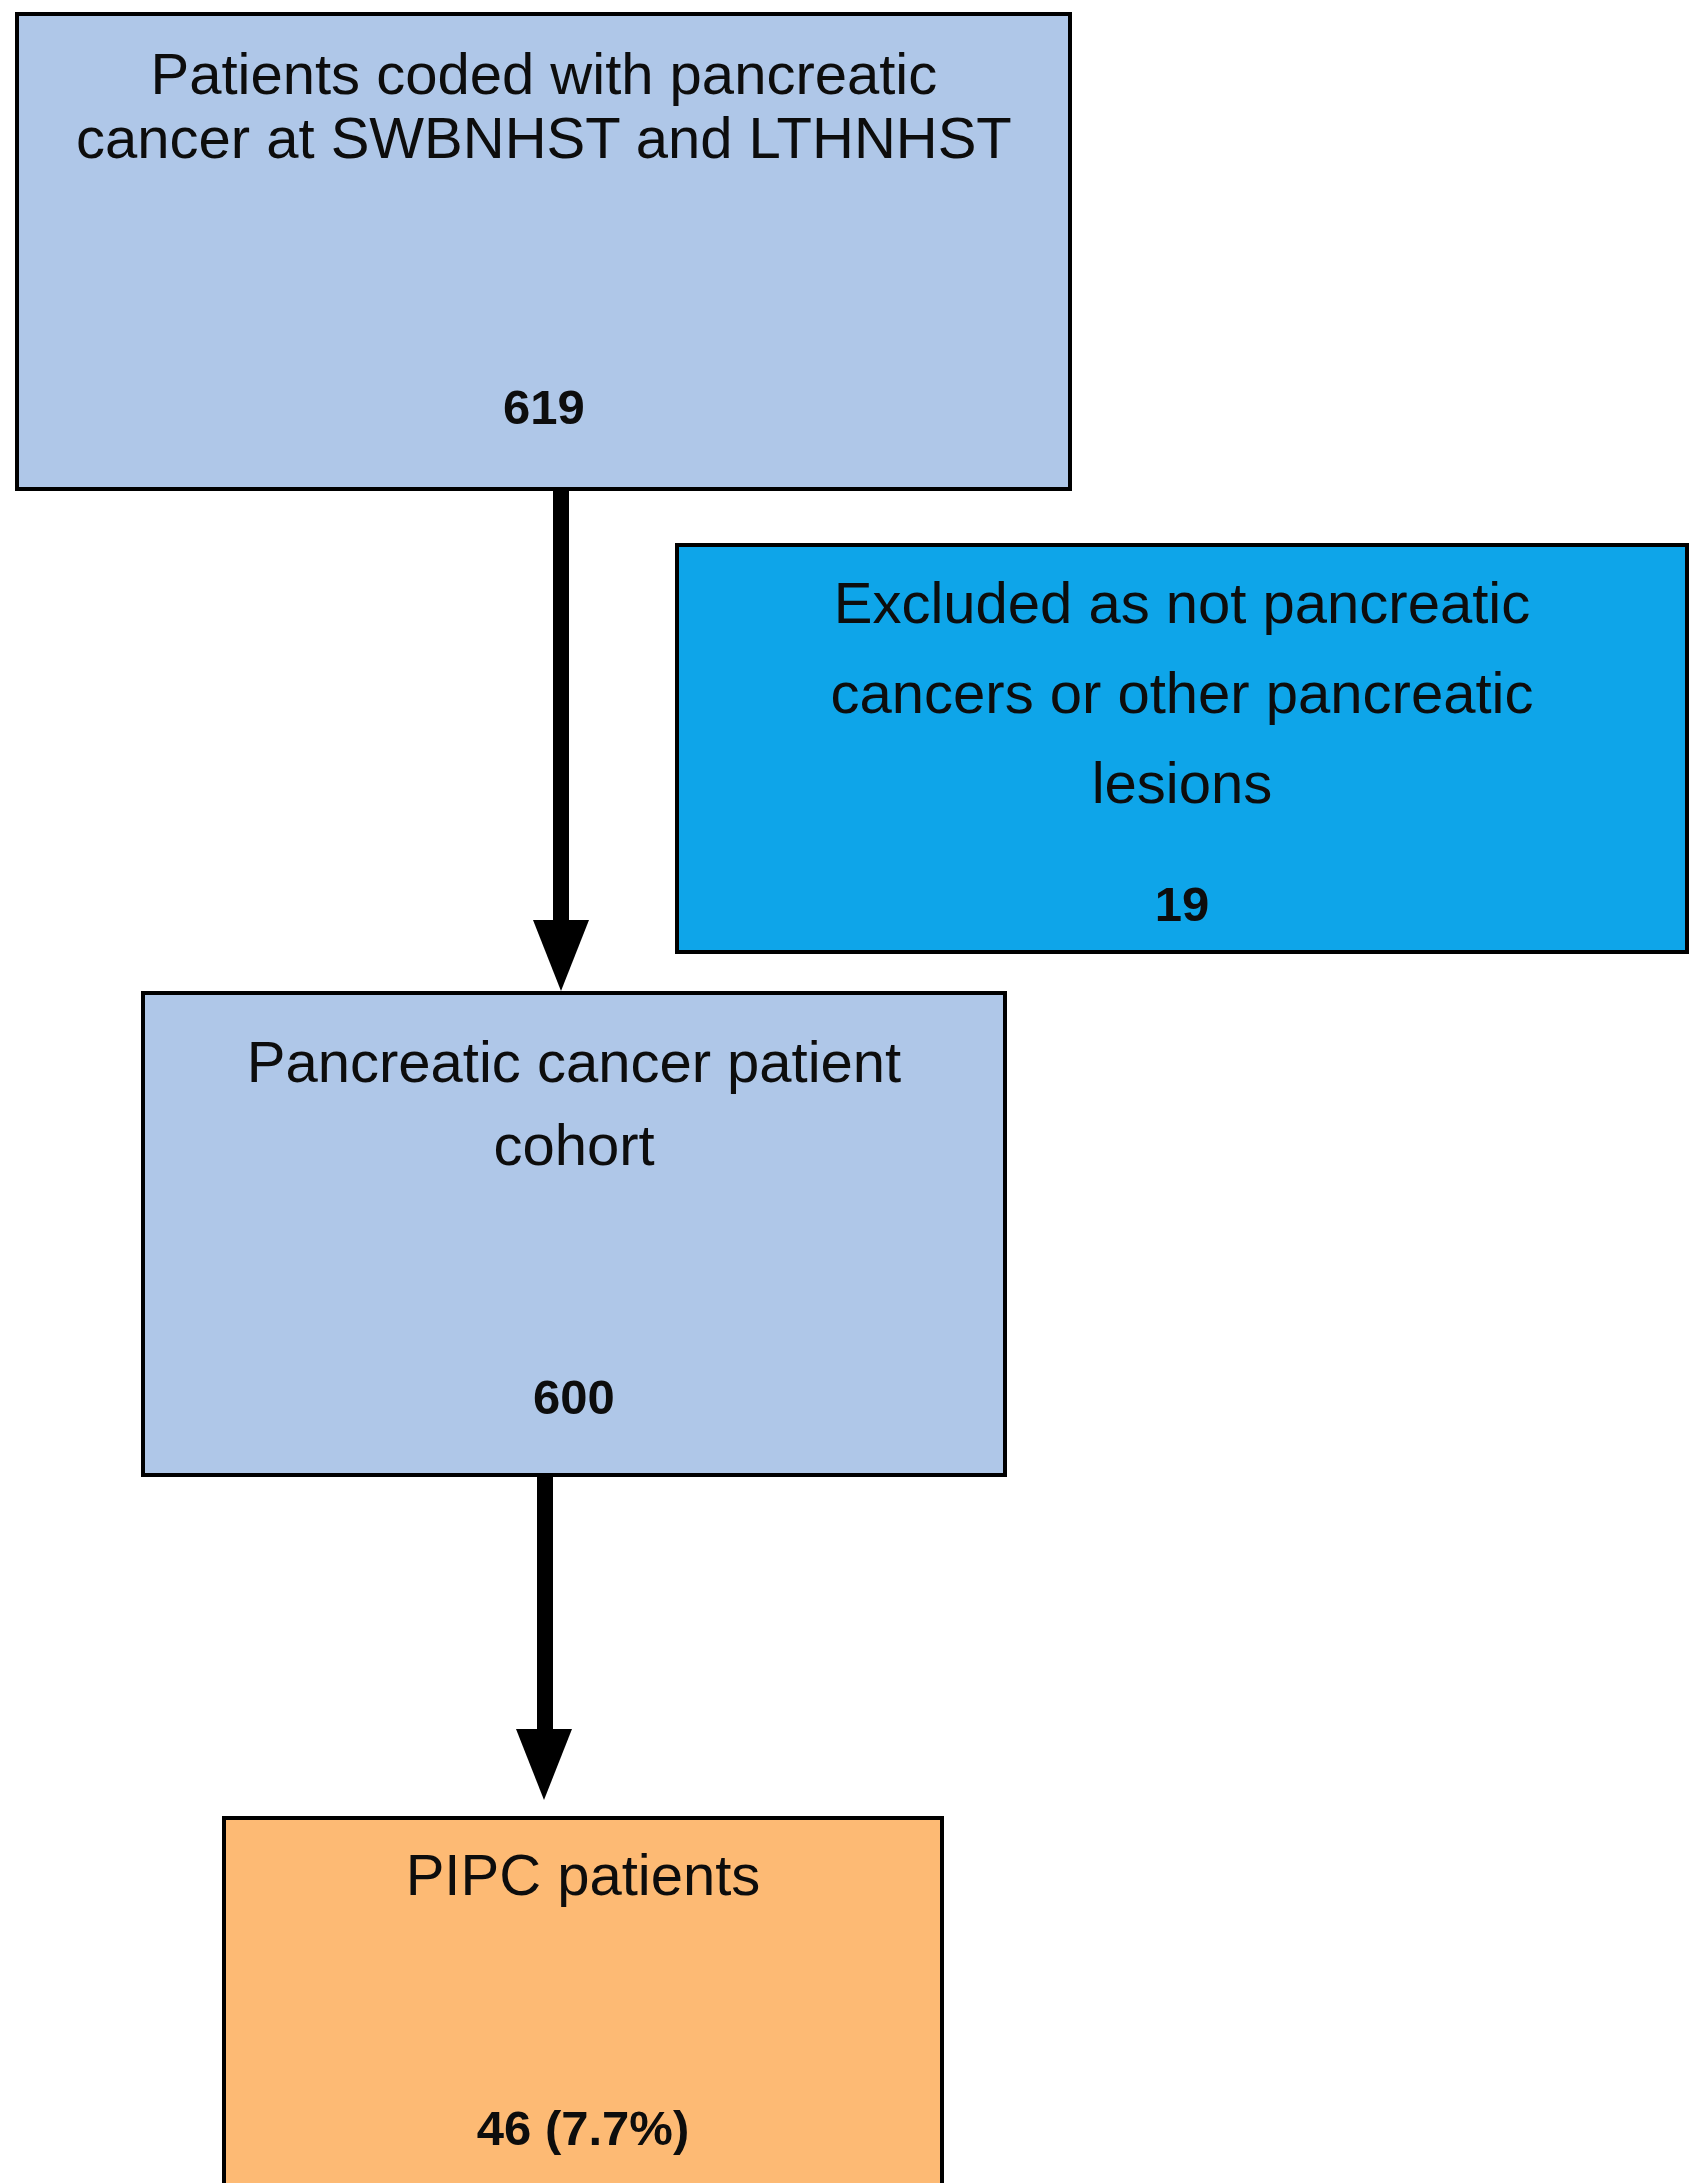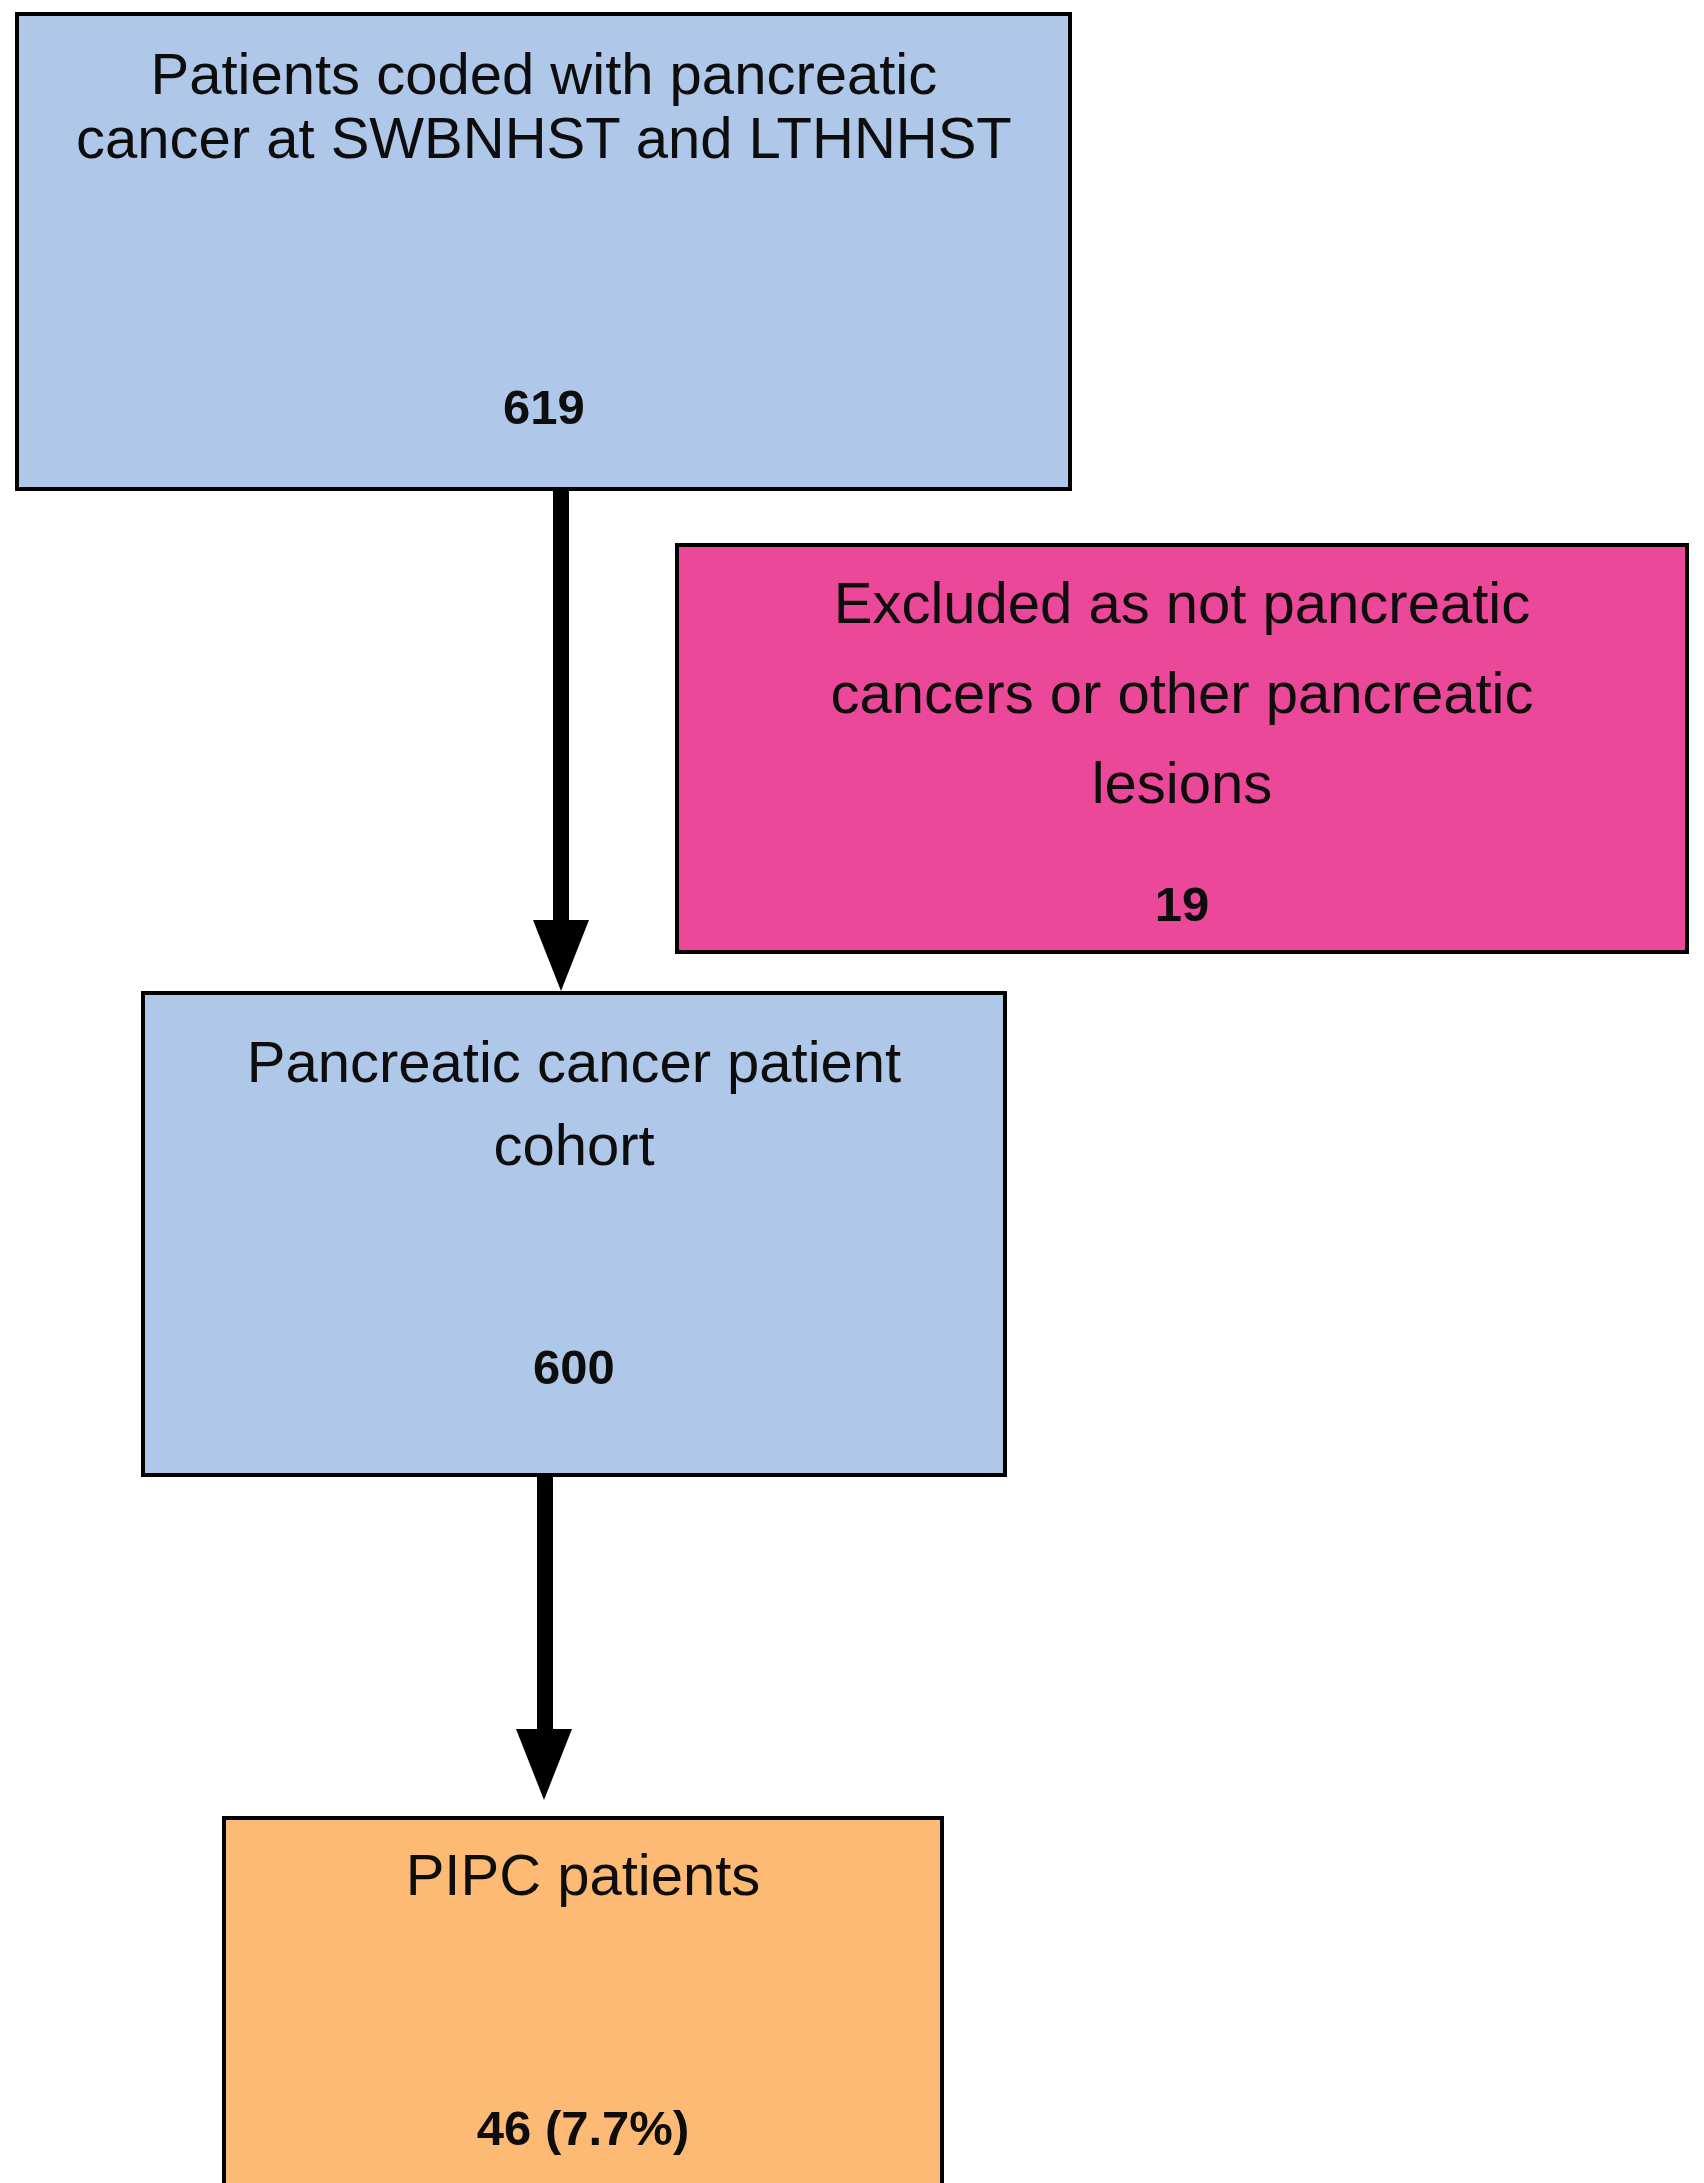--- a/index.html
+++ b/index.html
@@ -38,21 +38,21 @@
   .node-source { left: 15.4px; top: 12.3px; width: 1057px; height: 479px; }
   .node-source .label { padding-top: 26px; line-height: 64px; }
   .node-source .value { padding-bottom: 52px; }
   
   .node-excluded { left: 675px; top: 543px; width: 1014px; height: 411px; }
   .node-excluded .label { padding-top: 11px; line-height: 90px; }
   .node-excluded .value { padding-bottom: 18px; margin-top: 22px; }
   
   .node-cohort { left: 127px; top: 991px; width: 866px; height: 486px; margin-left: 14px; }
   .node-cohort .label { padding-top: 25px; line-height: 83px; }
-  .node-cohort .value { padding-bottom: 78px; }
+  .node-cohort .value { padding-bottom: 48px; }
   
   .node-pipc { left: 222px; top: 1800px; width: 722px; height: 378px; }
   .node-pipc .label { padding-top: 23.5px; line-height: 62px; }
   .node-pipc .value { padding-bottom: 34px; }
 
   .arrow-shaft {
     position: absolute;
     width: 16px;
     background: #000000;
   }
@@ -78,21 +78,21 @@
     <div class="label">
       <div>Patients coded with pancreatic</div>
       <div>cancer at SWBNHST and LTHNHST</div>
     </div>
     <div class="value">619</div>
   </div>
 
   <div class="arrow-shaft arrow1-shaft"></div>
   <div class="arrow-head arrow1-head"></div>
 
-  <div class="node node-excluded" style="background-color: #ec4899;">
+  <div class="node node-excluded" style="background-color: #0ea5e9;">
     <div class="label">
       <div>Excluded as not pancreatic</div>
       <div>cancers or other pancreatic</div>
       <div>lesions</div>
     </div>
     <div class="value">19</div>
   </div>
 
   <div class="node node-cohort" style="background-color: rgb(175, 199, 232);">
     <div class="label">

